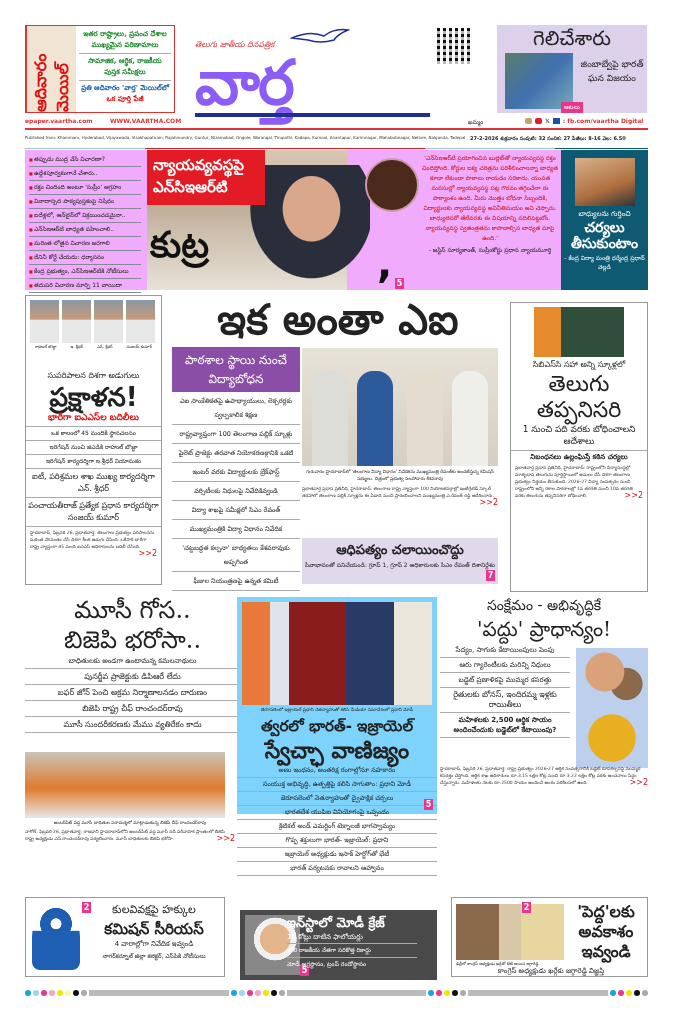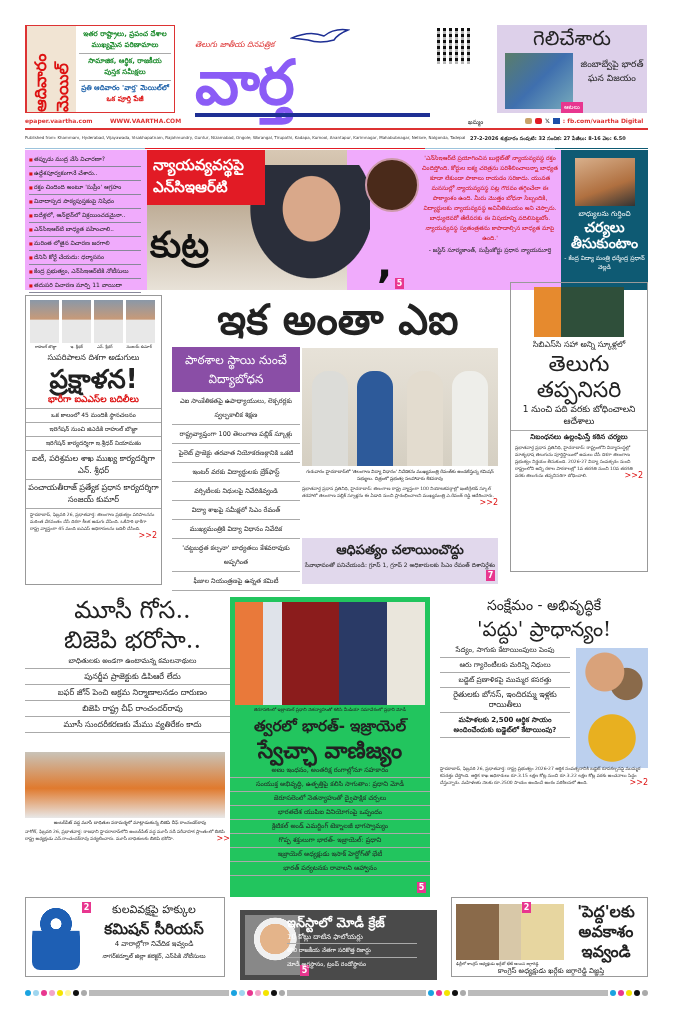--- a/index.html
+++ b/index.html
@@ -48,53 +48,53 @@
 .minister .ph{margin:8px auto 0;width:60px;height:48px;background:linear-gradient(160deg,#d8b08c,#b07040 60%,#333)}
 .minister .l1{font-size:7px;margin-top:4px}
 .minister .l2{font-size:14px;line-height:16px;font-weight:bold}
 .minister .l3{font-size:6px;line-height:9px;margin-top:2px}
 
 .box{border:1px solid #999}
 .tr-box{left:25px;top:295px;width:137px;height:290px}
 .faces{display:flex;gap:3px;padding:4px 4px 0}
 .faces div{width:29px;height:43px;background:linear-gradient(#8a98a8,#c89a78 45%,#e8e8e8 46%)}
 .names{display:flex;justify-content:space-around;font-size:4px;padding:1px 2px}
-.tr-sub{font-size:8px;text-align:center;margin-top:2px}
+.tr-sub{font-size:8px;text-align:center;margin-top:20px}
 .tr-big{font-size:26px;text-align:center;font-weight:bold;line-height:30px}
 .tr-red{font-size:9px;color:#d11;text-align:center;font-weight:bold;border-bottom:1px solid #aaa;padding-bottom:2px}
 .tr-line{font-size:6px;text-align:center;border-bottom:1px solid #aaa;padding:2px 0}
 .tr-line.big{font-size:8px;line-height:12px}
 .small-body{font-size:4.5px;line-height:7px;padding:2px 4px;color:#333}
 .more{color:#d11;font-size:8px;float:right}
 .ai-head{left:168px;top:295px;width:340px;font-size:42px;font-weight:bold;line-height:50px;text-align:center;font-family:"DejaVu Serif",serif}
 .purple{left:172px;top:347px;width:128px;height:45px;background:#8a4ea6;color:#fff;font-size:12px;line-height:19px;text-align:center;padding-top:4px}
 .ai-list{left:172px;top:392px;width:128px}
 .ai-list div{font-size:6.5px;text-align:center;border-bottom:1px solid #aaa;padding:2px 0;line-height:14px}
 .ai-photo{left:302px;top:348px;width:196px;height:118px;background:linear-gradient(180deg,#e7e2d8,#d5cfc2);overflow:hidden}
 .ai-photo .p{position:absolute;bottom:0;width:36px;height:95px;border-radius:16px 16px 0 0}
 .ai-cap{left:302px;top:468px;width:196px;font-size:4.5px;text-align:center;line-height:7px}
 .ai-body{left:302px;top:485px;width:196px;font-size:4.5px;line-height:7px;color:#333}
 .adhi{left:302px;top:538px;width:196px;height:46px;background:#e1d8ec}
 .adhi .h{font-size:13px;text-align:center;font-weight:bold;line-height:20px;margin-top:2px}
 .adhi .s{font-size:6px;text-align:center;line-height:9px}
-.tel-box{left:510px;top:282px;width:138px;height:290px}
+.tel-box{left:510px;top:302px;width:138px;height:290px}
 .teacher{margin:4px auto 0;width:90px;height:50px;background:linear-gradient(90deg,#e68a2e 0 30%,#2f4f3a 30%)}
 .tel-sub{font-size:8px;text-align:center;margin-top:3px}
 .tel-big{font-size:22px;text-align:center;line-height:26px;font-family:"DejaVu Serif",serif}
 .tel-mid{font-size:9px;text-align:center;line-height:12px;border-bottom:1px solid #aaa;padding-bottom:3px}
 .tel-bold{font-size:7px;text-align:center;font-weight:bold;margin-top:2px}
 
 .musi{left:25px;top:595px;width:215px}
 .musi .h{font-size:24px;line-height:30px;text-align:center;font-family:"DejaVu Serif",serif}
 .musi .s{font-size:7px;text-align:center;border-bottom:1px solid #aaa;padding:2px 0}
 .musi .l{font-size:8px;text-align:center;border-bottom:1px solid #aaa;padding:2px 0;line-height:11px}
 .musi-photo{left:25px;top:752px;width:200px;height:66px;background:linear-gradient(180deg,#c9c3b8,#e07a2e 55%,#e8e8e8)}
 .musi-cap{left:25px;top:820px;width:210px;font-size:4.5px;text-align:center}
 .musi-body{left:25px;top:828px;width:210px;font-size:4.5px;line-height:7px;color:#333}
-.israel{left:230px;top:597px;width:200px;height:300px;background:#22c55e}
+.israel{left:237px;top:597px;width:200px;height:217px;background:#7dd3fc}
 .israel .ph{width:190px;height:103px;margin:5px 5px 0;background:linear-gradient(90deg,#e9793a 0 15%,#dfe3ea 15% 25%,#8b1c1c 25% 55%,#2a3a66 55% 80%,#eae6dc 80%)}
 .israel .cap{font-size:4.5px;text-align:center;margin-top:2px}
 .israel .h1{font-size:15px;text-align:center;font-weight:bold;line-height:20px;margin-top:3px}
 .israel .h2{font-size:22px;text-align:center;font-weight:bold;line-height:28px;font-family:"DejaVu Serif",serif}
 .israel .l{font-size:6.5px;text-align:center;border-bottom:1px solid #aaa;padding:2px 0;line-height:9px}
 .welfare{left:440px;top:595px;width:208px}
 .welfare .h1{font-size:14px;text-align:center;line-height:20px}
 .welfare .h2{font-size:20px;text-align:center;line-height:28px;font-family:"DejaVu Serif",serif}
 .welfare .l{font-size:7px;border-bottom:1px solid #aaa;padding:2px 0;width:130px;text-align:center;line-height:10px}
 .welfare-img{left:576px;top:648px;width:72px;height:120px;background:radial-gradient(circle at 40% 20%,#d9a27a 0 18%,transparent 19%),radial-gradient(circle at 70% 30%,#8a6a4a 0 16%,transparent 17%),radial-gradient(circle at 50% 75%,#e8b020 0 24%,transparent 25%),#bcd0ee}

